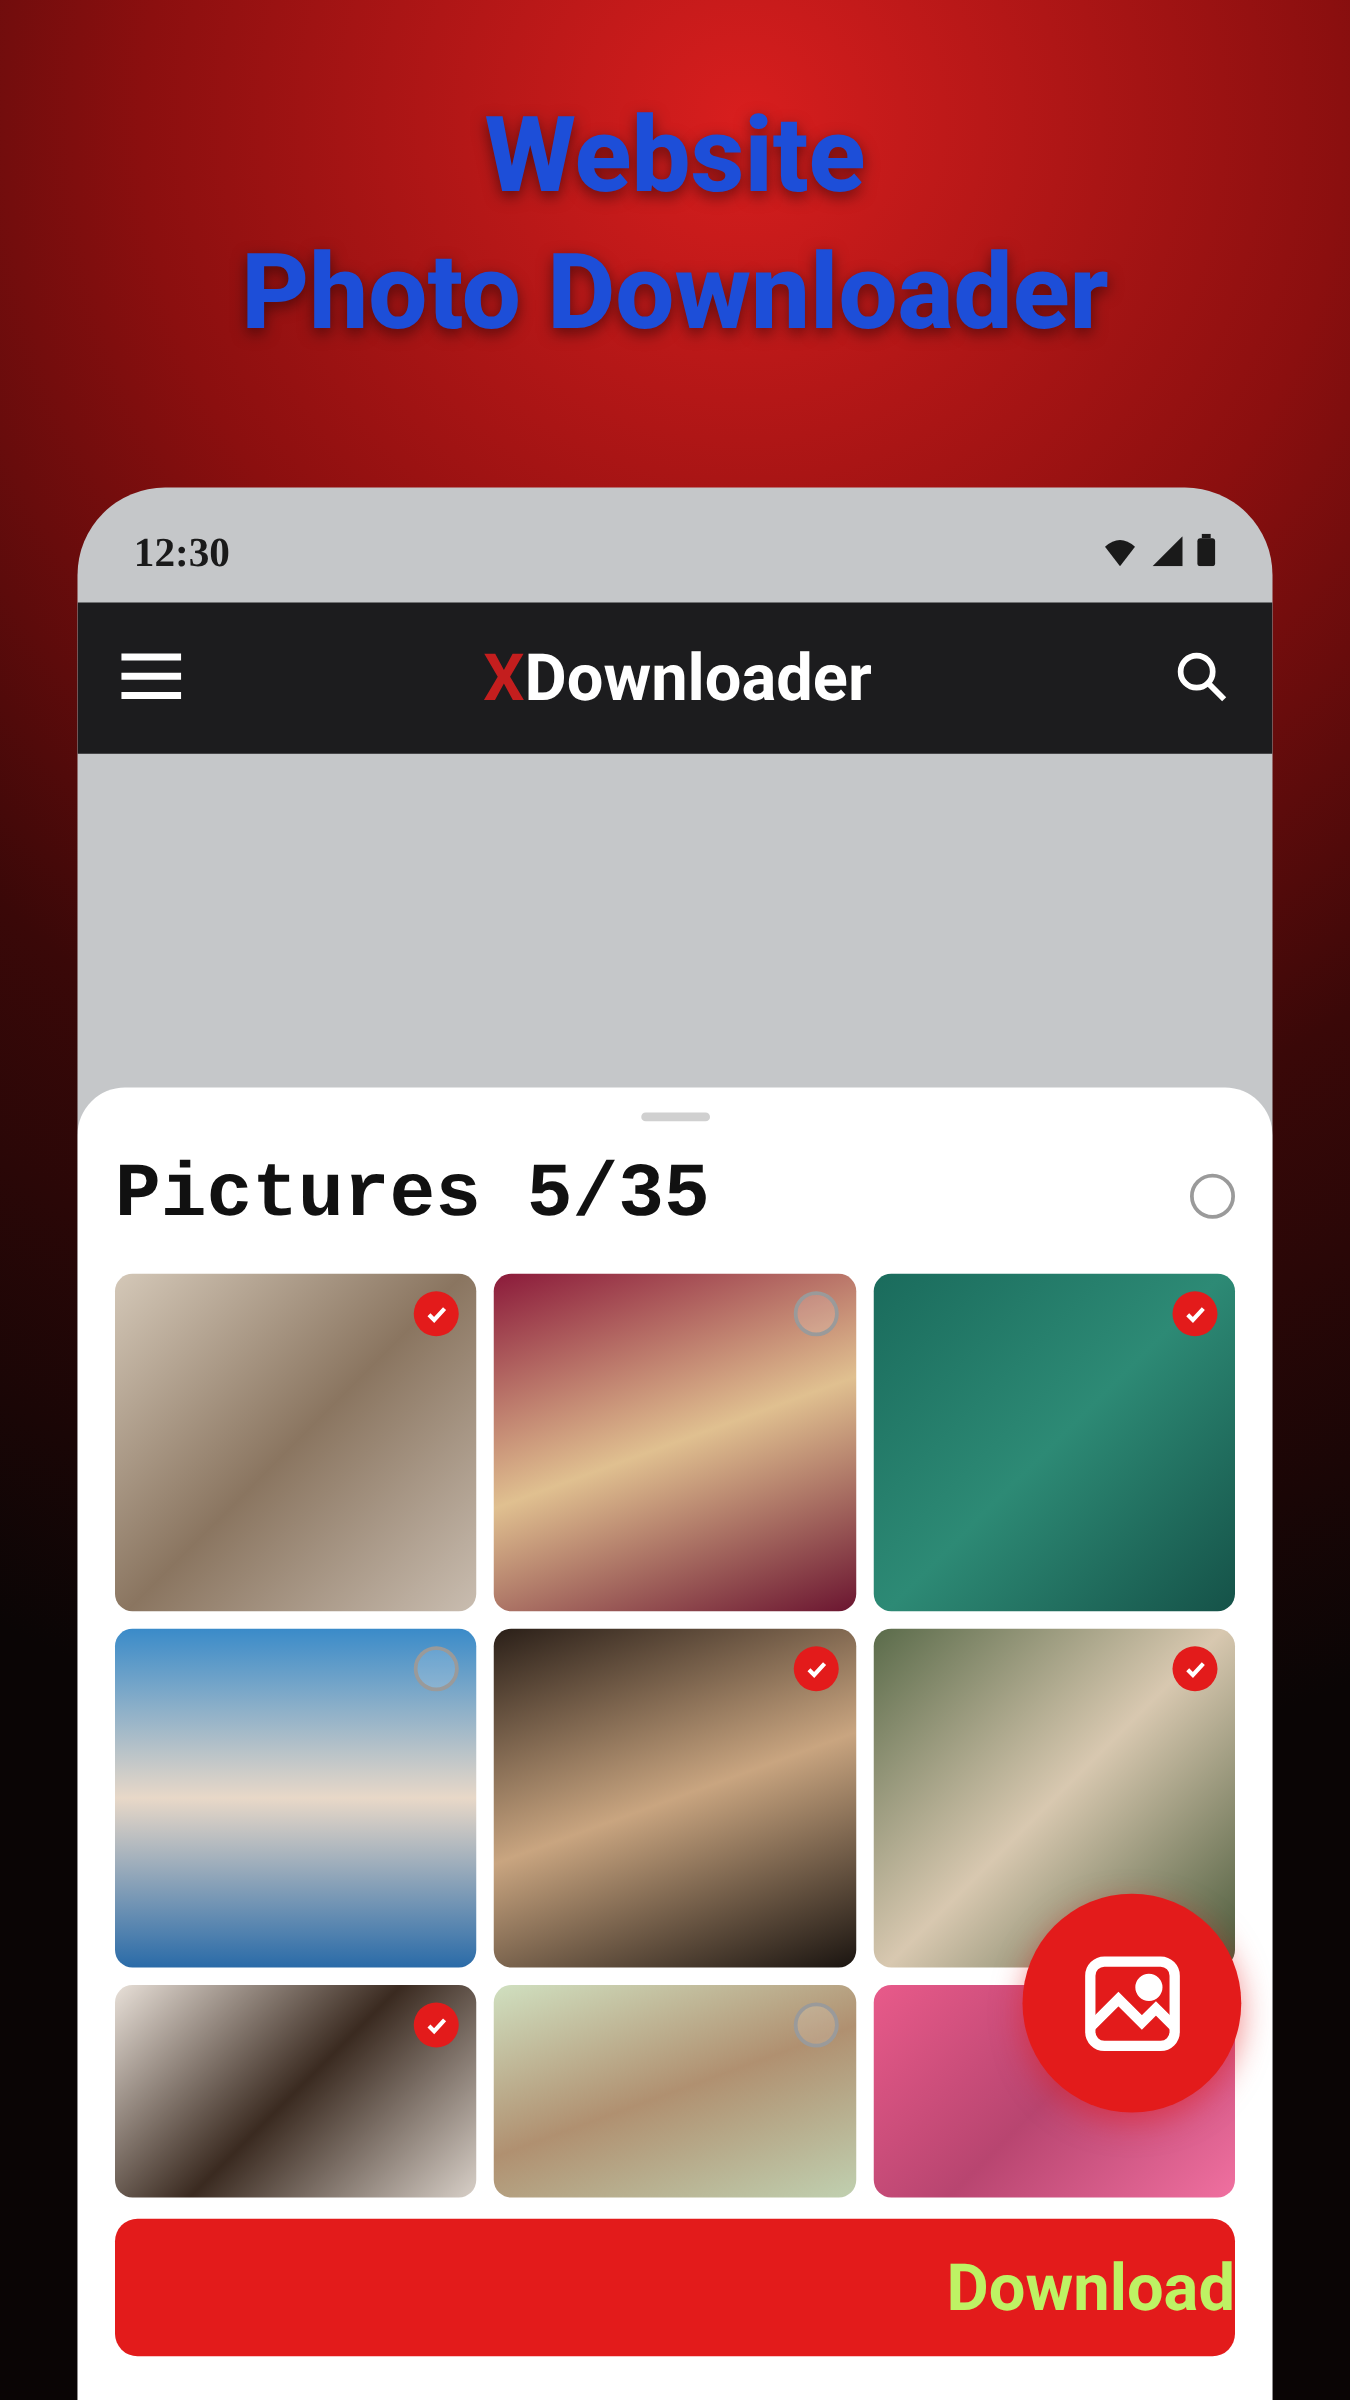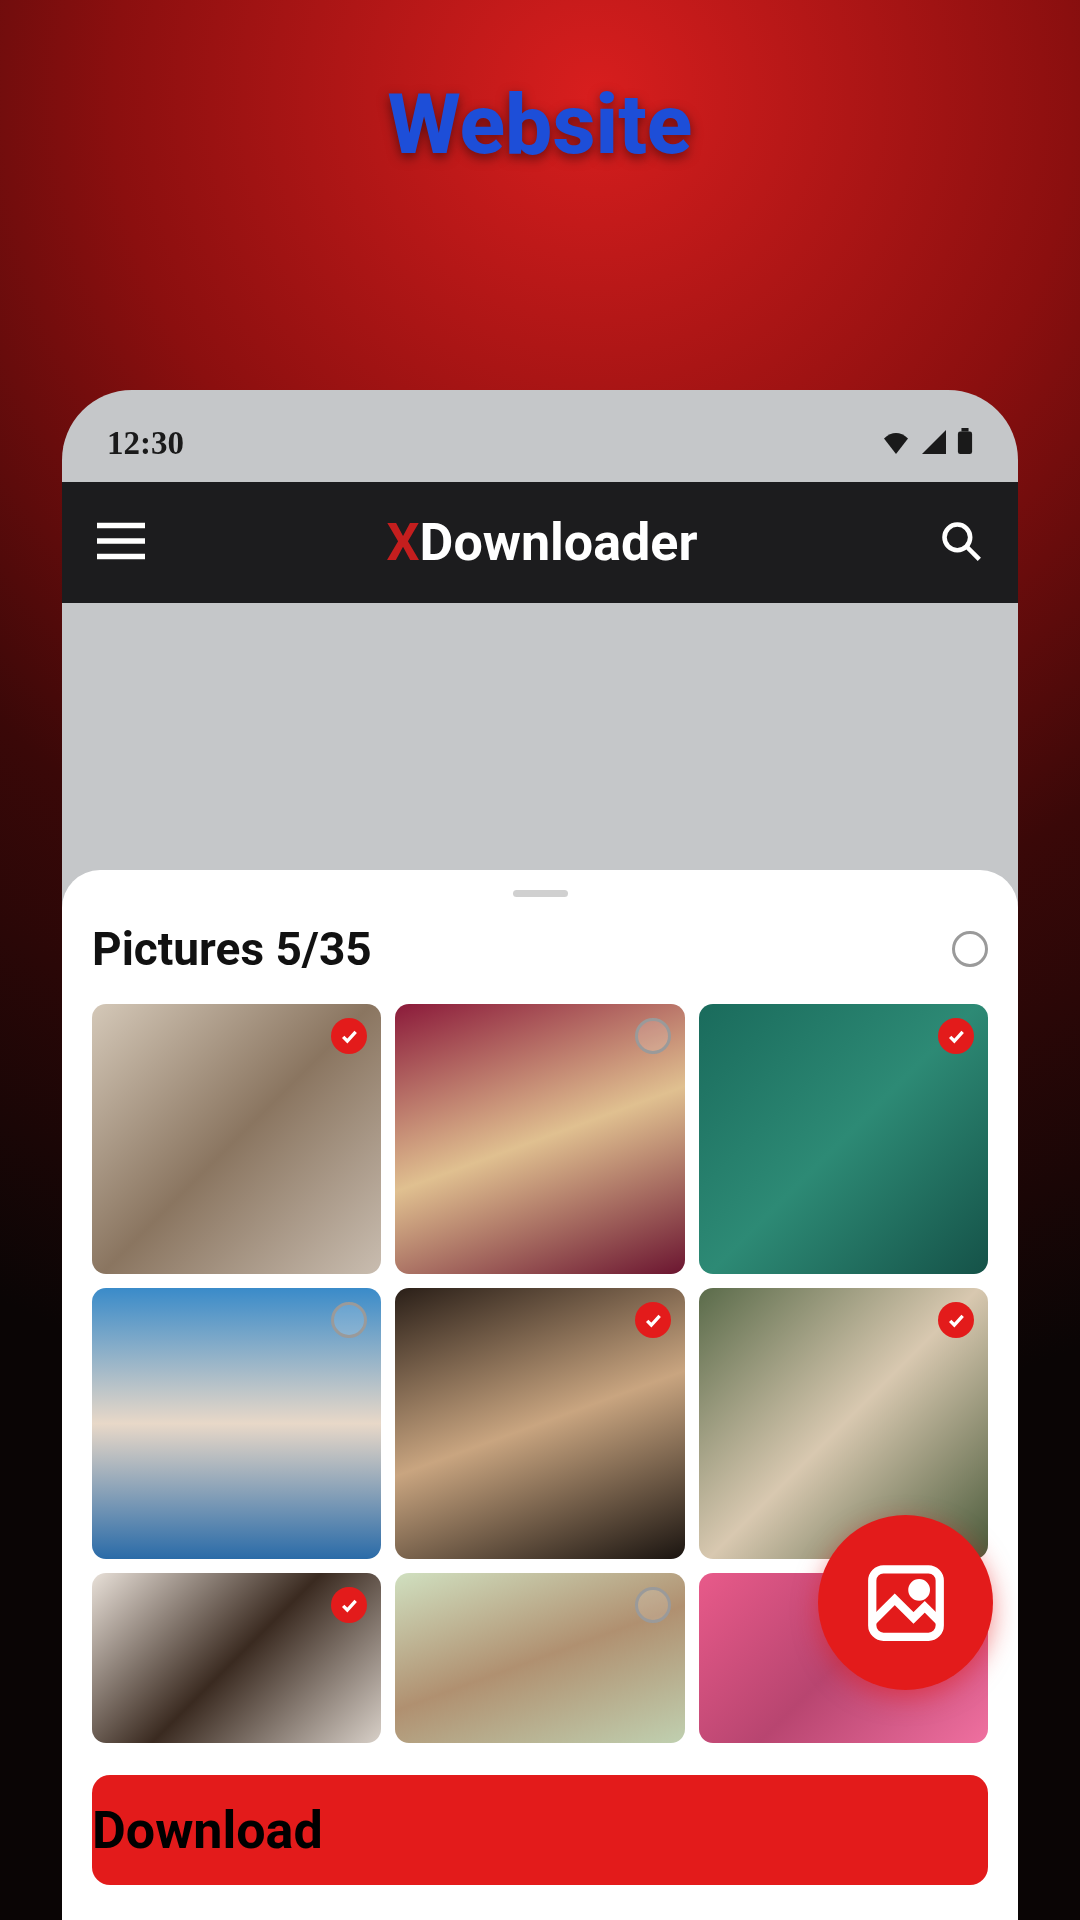--- a/index.html
+++ b/index.html
@@ -90,21 +90,21 @@
   background: #d0d0d0;
   border-radius: 4px;
   margin: 0 auto 25px;
 }
 .sheet-header {
   display: flex;
   justify-content: space-between;
   align-items: center;
   margin-bottom: 28px;
 }
-.sheet-title { font-size: 46px; font-weight: 700; color: #111; }
+.sheet-title { font-size: 61px; font-weight: 700; color: #111; font-family: Liberation Mono, monospace; }
 .select-all {
   width: 36px; height: 36px;
   border: 3px solid #9a9a9a;
   border-radius: 50%;
 }
 
 .grid {
   display: grid;
   grid-template-columns: repeat(3, 1fr);
   gap: 14px;
@@ -162,31 +162,32 @@
 .download-btn {
   position: absolute;
   left: 30px;
   right: 30px;
   bottom: 35px;
   height: 110px;
   background: #e31b1b;
   border-radius: 18px;
   display: flex;
   align-items: center;
-  justify-content: flex-start;
-  color: #000000;
+  justify-content: flex-end;
+  color: #bef264;
   font-size: 52px;
   font-weight: 700;
 }
 </style>
 </head>
 <body>
 
 <div class="headline">
   <div class="line1">Website</div>
+  <div class="line2">Photo Downloader</div>
 </div>
 
 <div class="phone">
 
   <div class="statusbar">
     <span>12:30</span>
     <div class="status-icons">
       <span class="wifi-icon">
         <svg width="30" height="24" viewBox="0 0 24 20">
             <path d="M12 20 L2 7 Q12 -2 22 7 Z" fill="#1a1a1a"></path>

